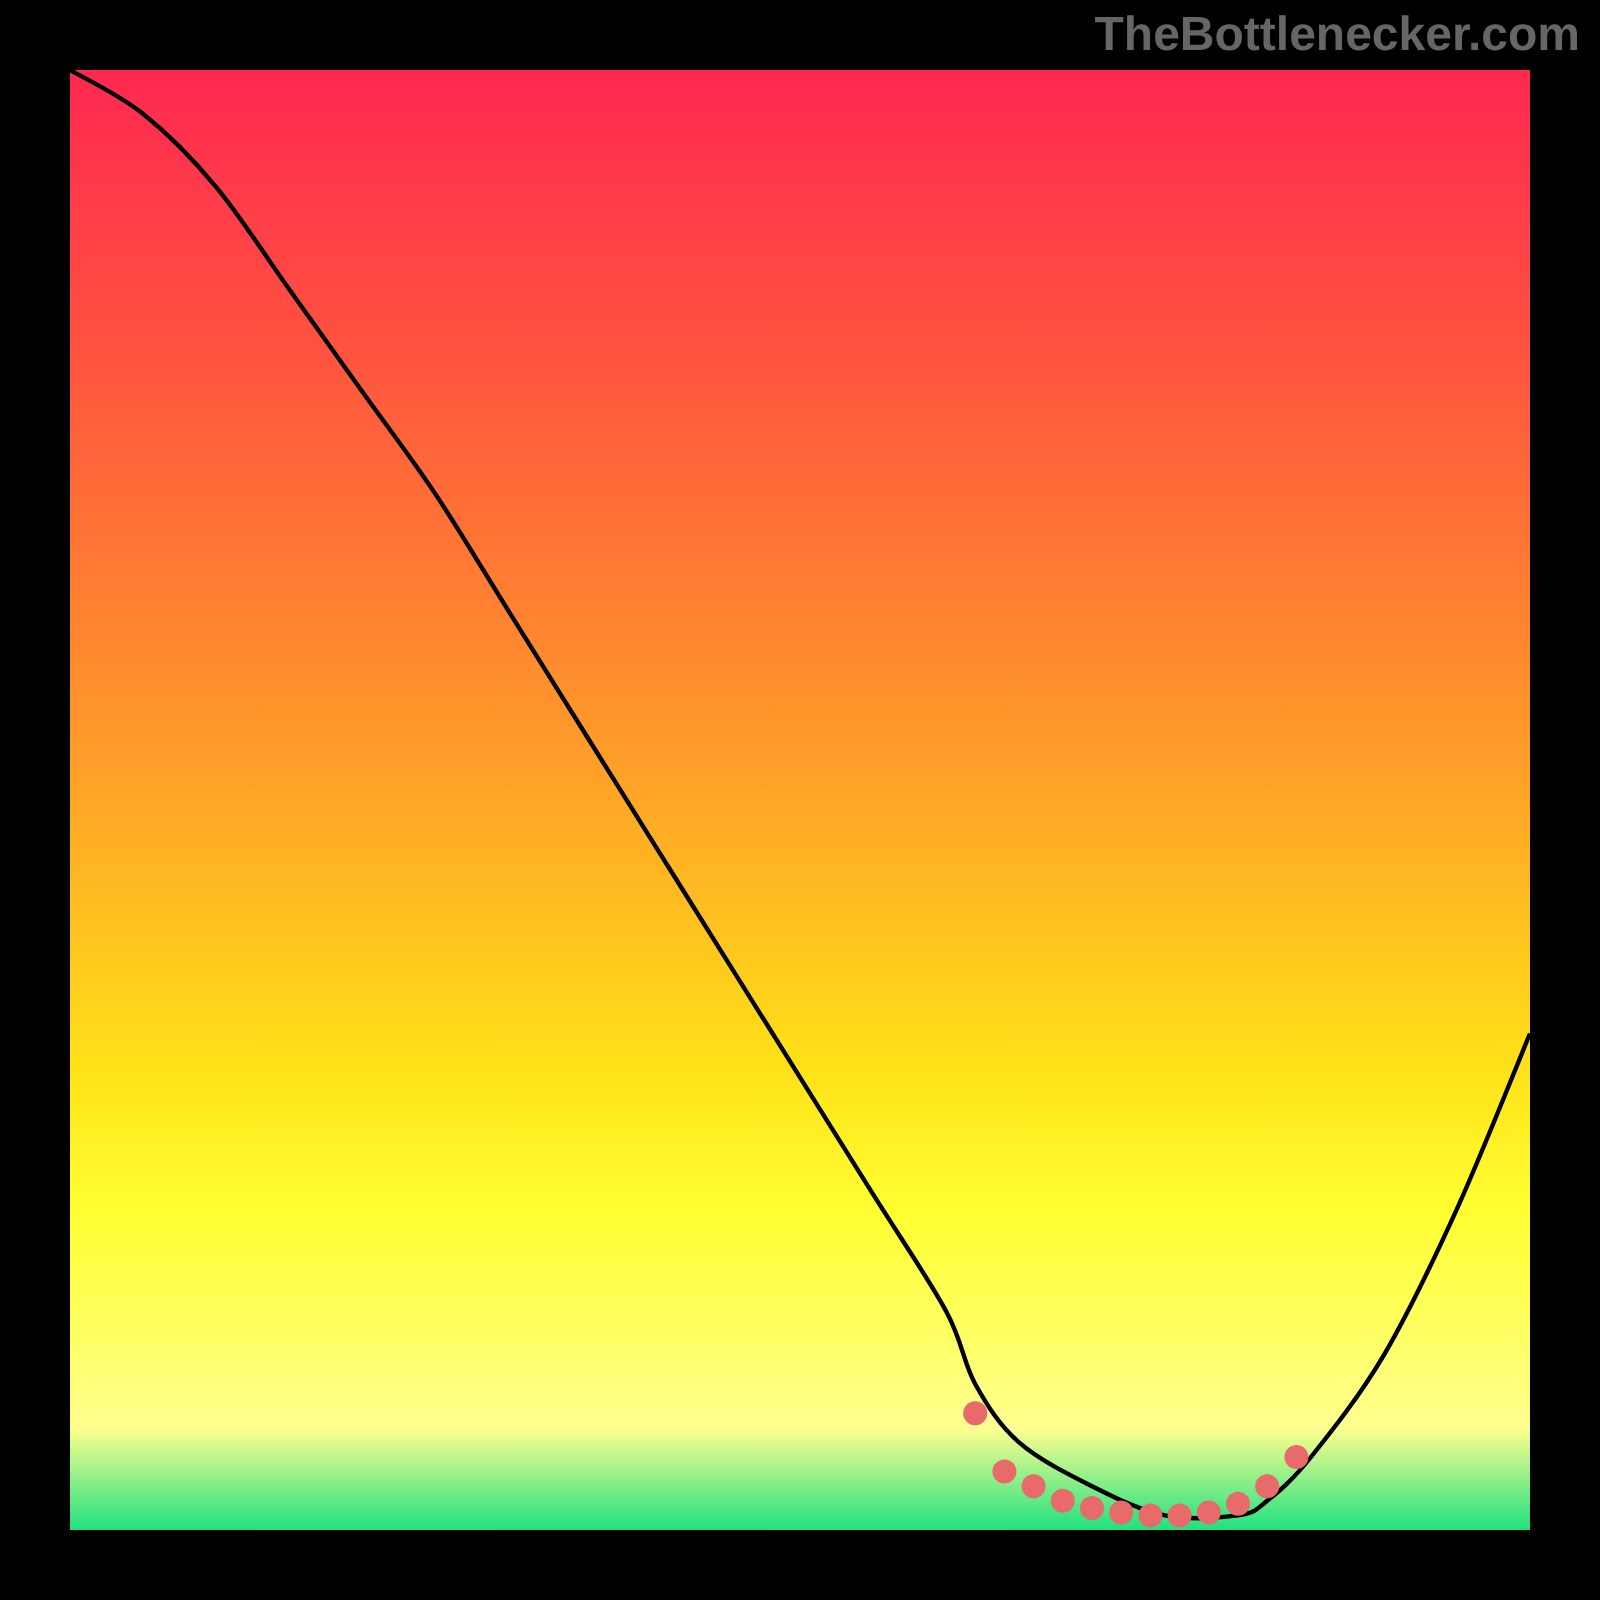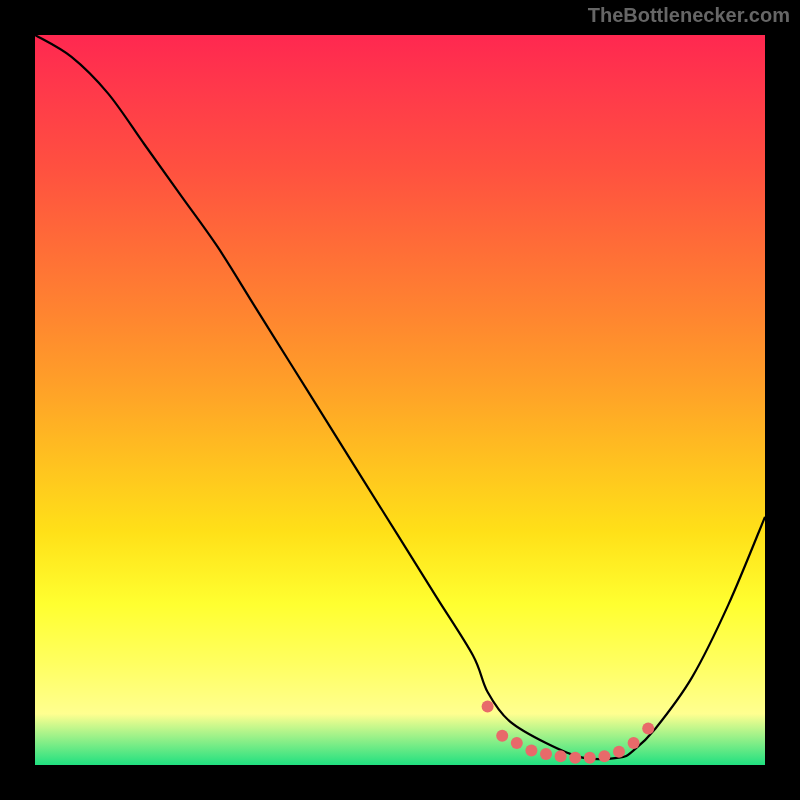--- a/index.html
+++ b/index.html
@@ -9,21 +9,21 @@
     height: 800px;
     background: #000;
     position: relative;
     font-family: Arial, sans-serif;
   }
   .attribution {
     position: absolute;
     top: 4px;
     right: 10px;
     color: #666;
-    font-size: 20px;
+    font-size: 24px;
     font-weight: bold;
     z-index: 10;
   }
   .plot-area {
     position: absolute;
     left: 35px;
     top: 35px;
     width: 730px;
     height: 730px;
     overflow: hidden;

